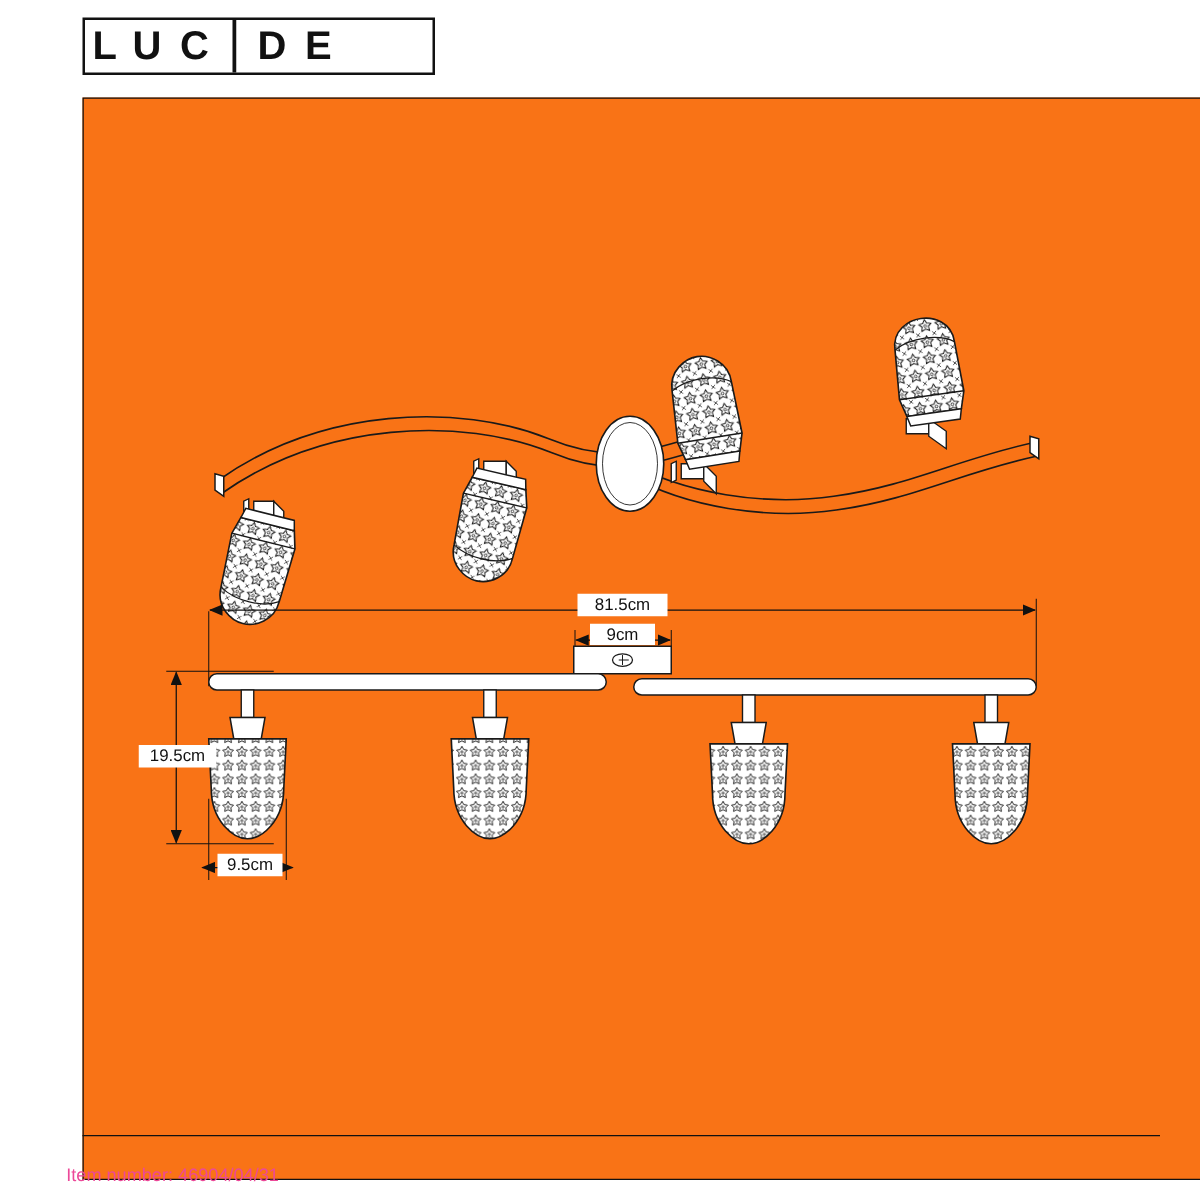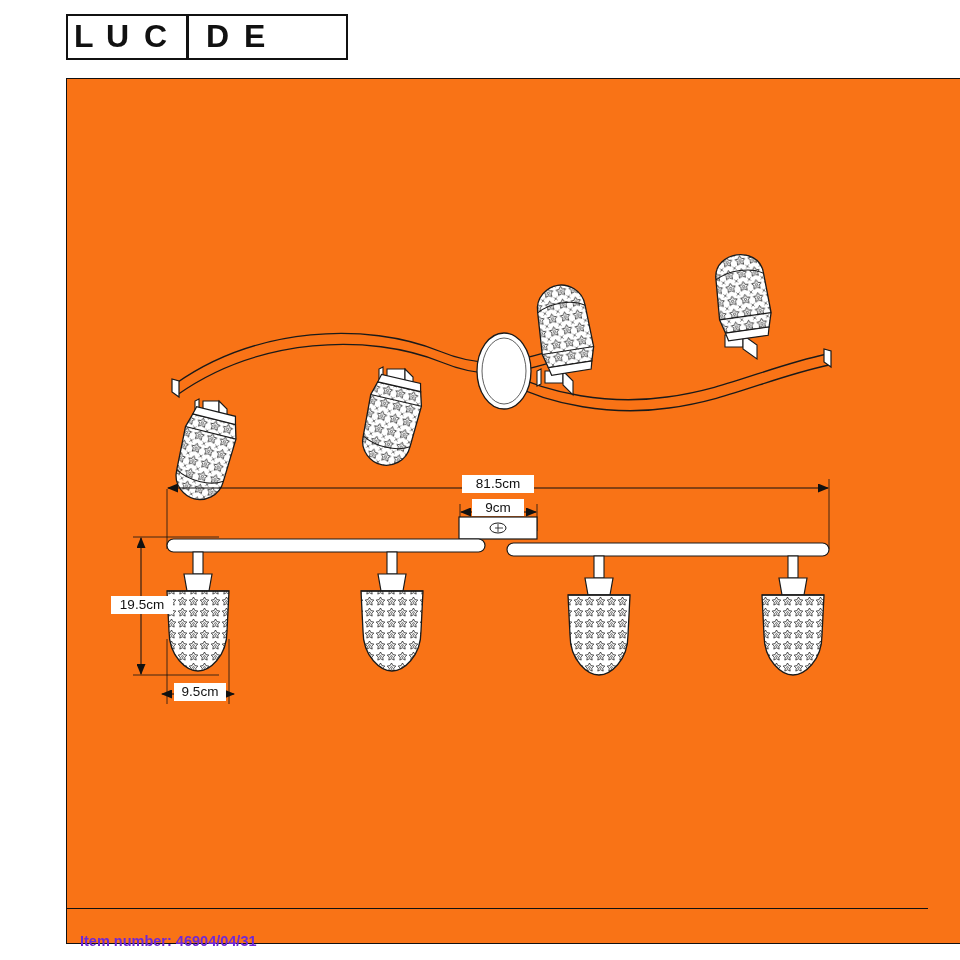--- a/index.html
+++ b/index.html
@@ -44,25 +44,25 @@
   #footer-rule {
     position: absolute;
     left: 66px;
     top: 908px;
     width: 862px;
     height: 0;
     border-top: 1.5px solid #111;
   }
   #item-number {
     position: absolute;
-    left: 80px;
+    left: 53px;
     top: 933px;
     font-size: 14.5px;
-    font-weight: 700;
-    color: #6d28d9;
+    font-weight: 400;
+    color: #ec4899;
     white-space: nowrap;
   }
   svg text {
     font-family: "Liberation Sans", sans-serif;
     fill: #111;
   }
 </style>
 </head>
 <body>
 

